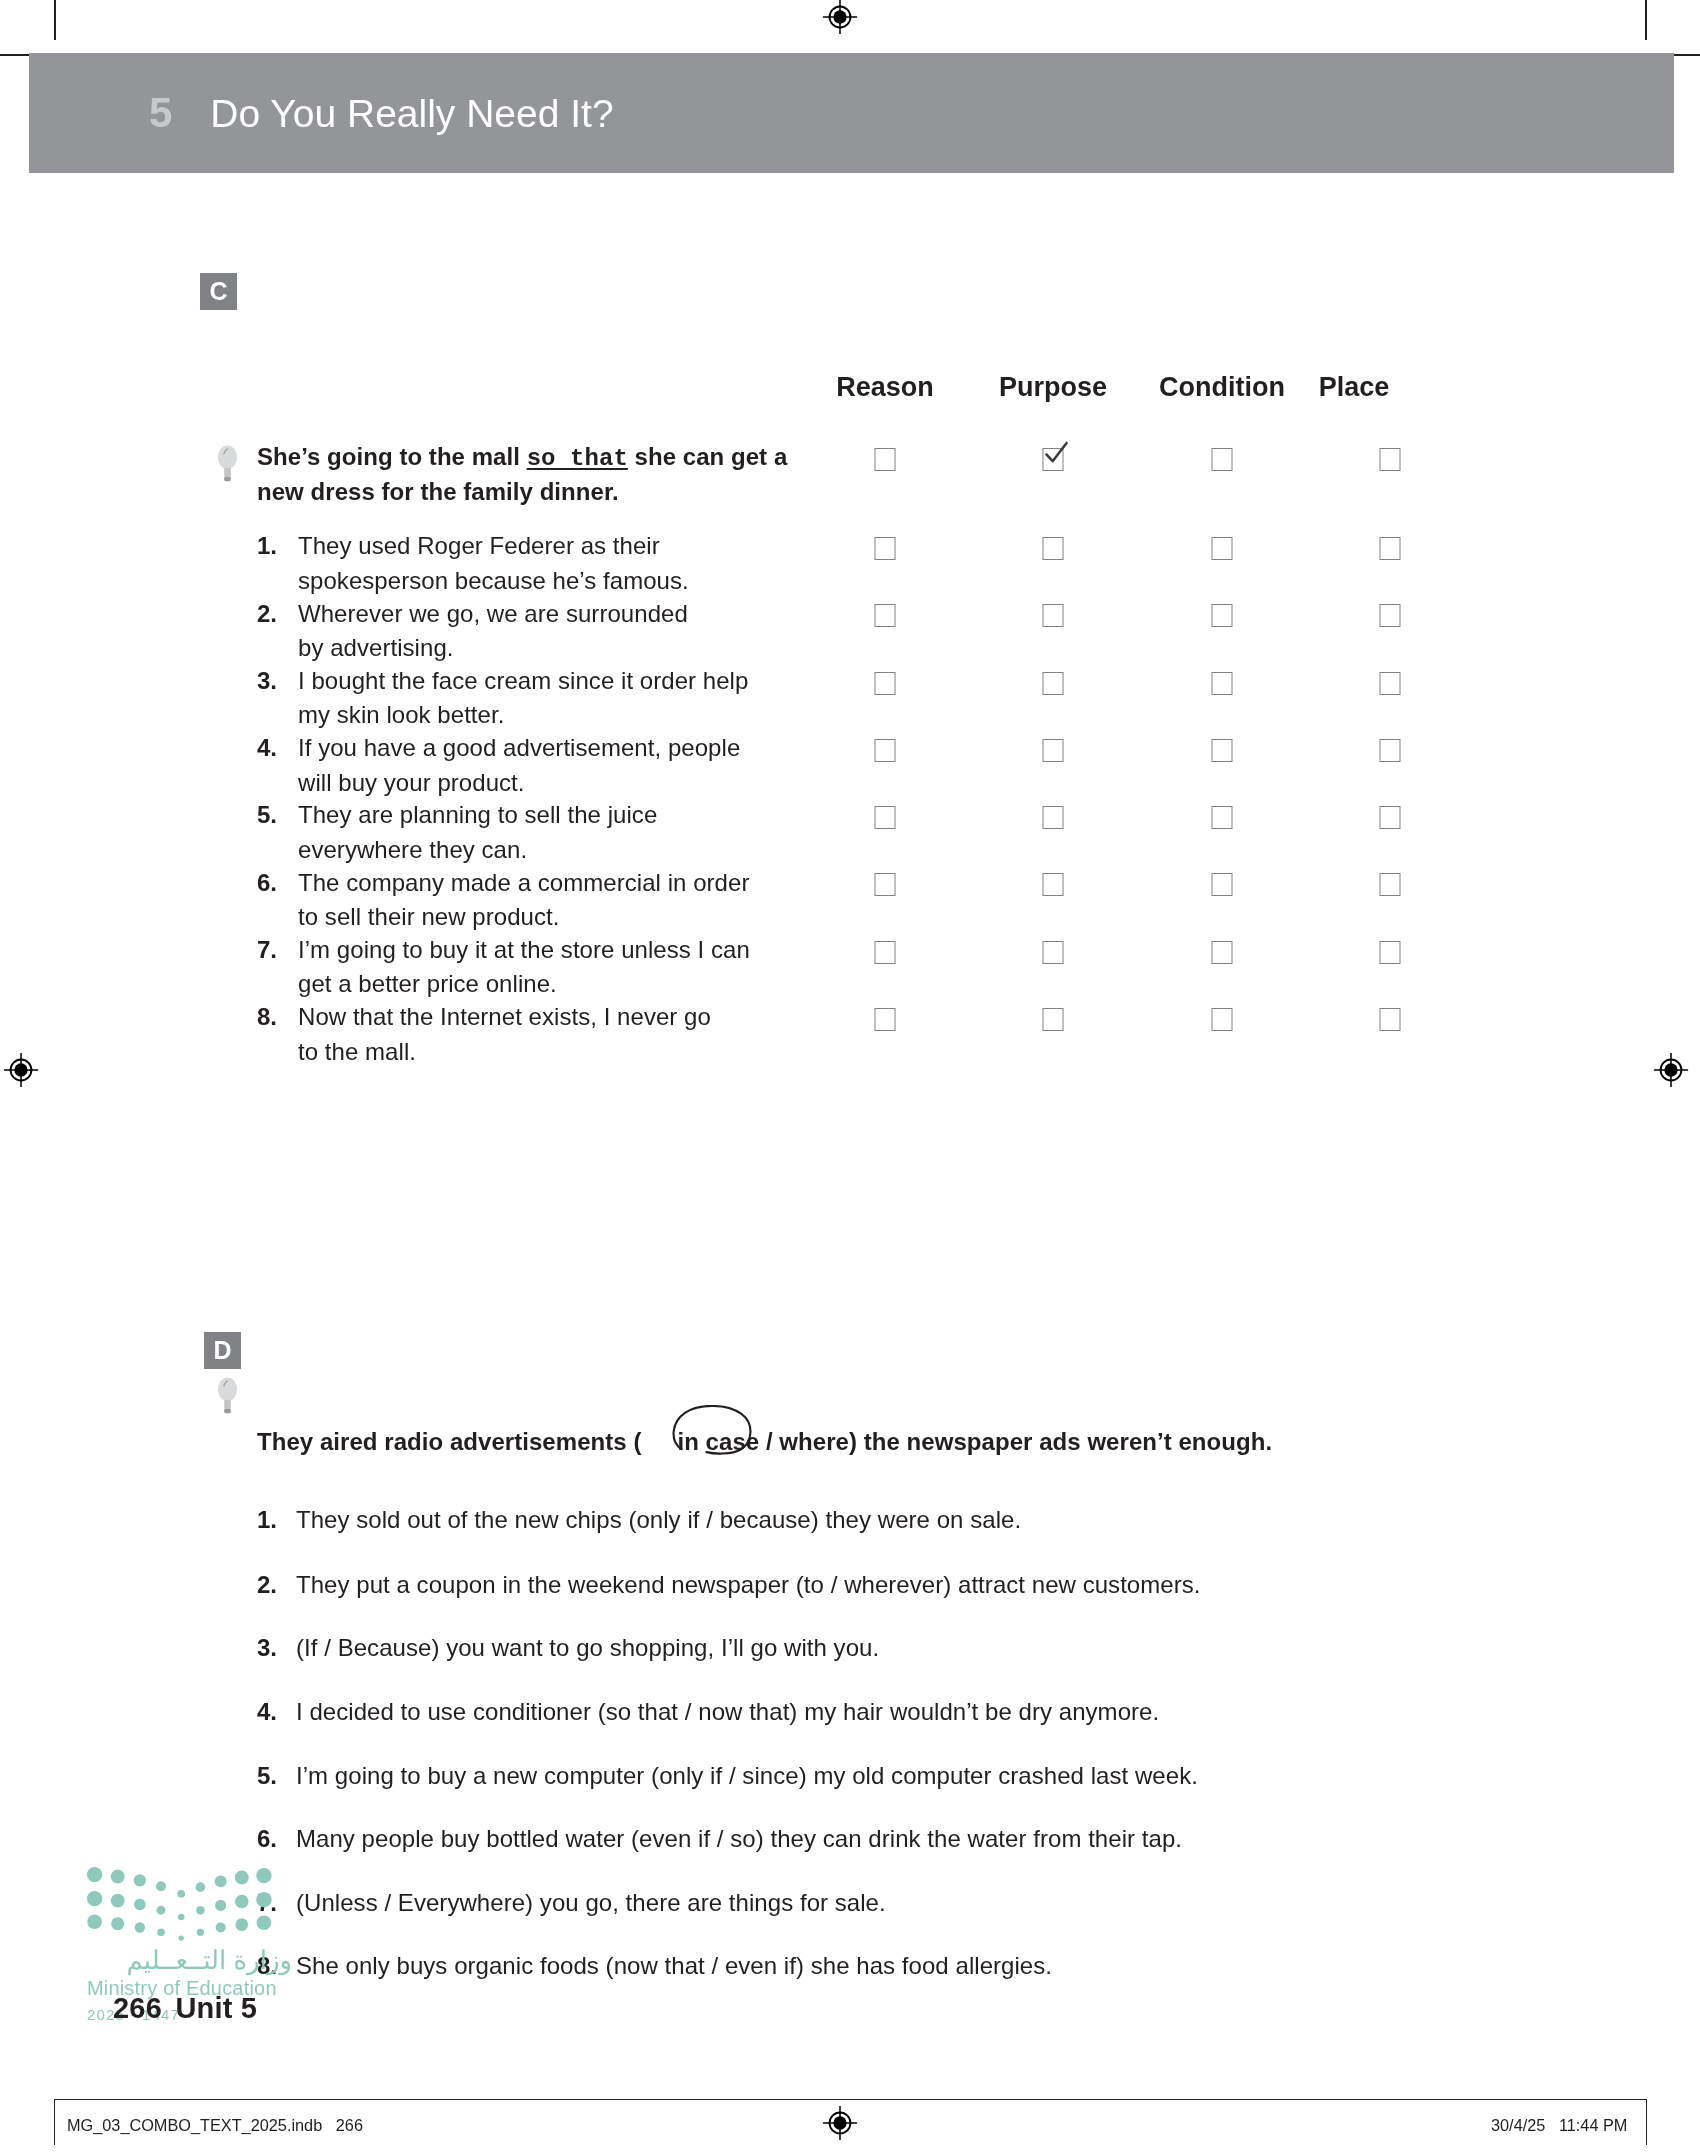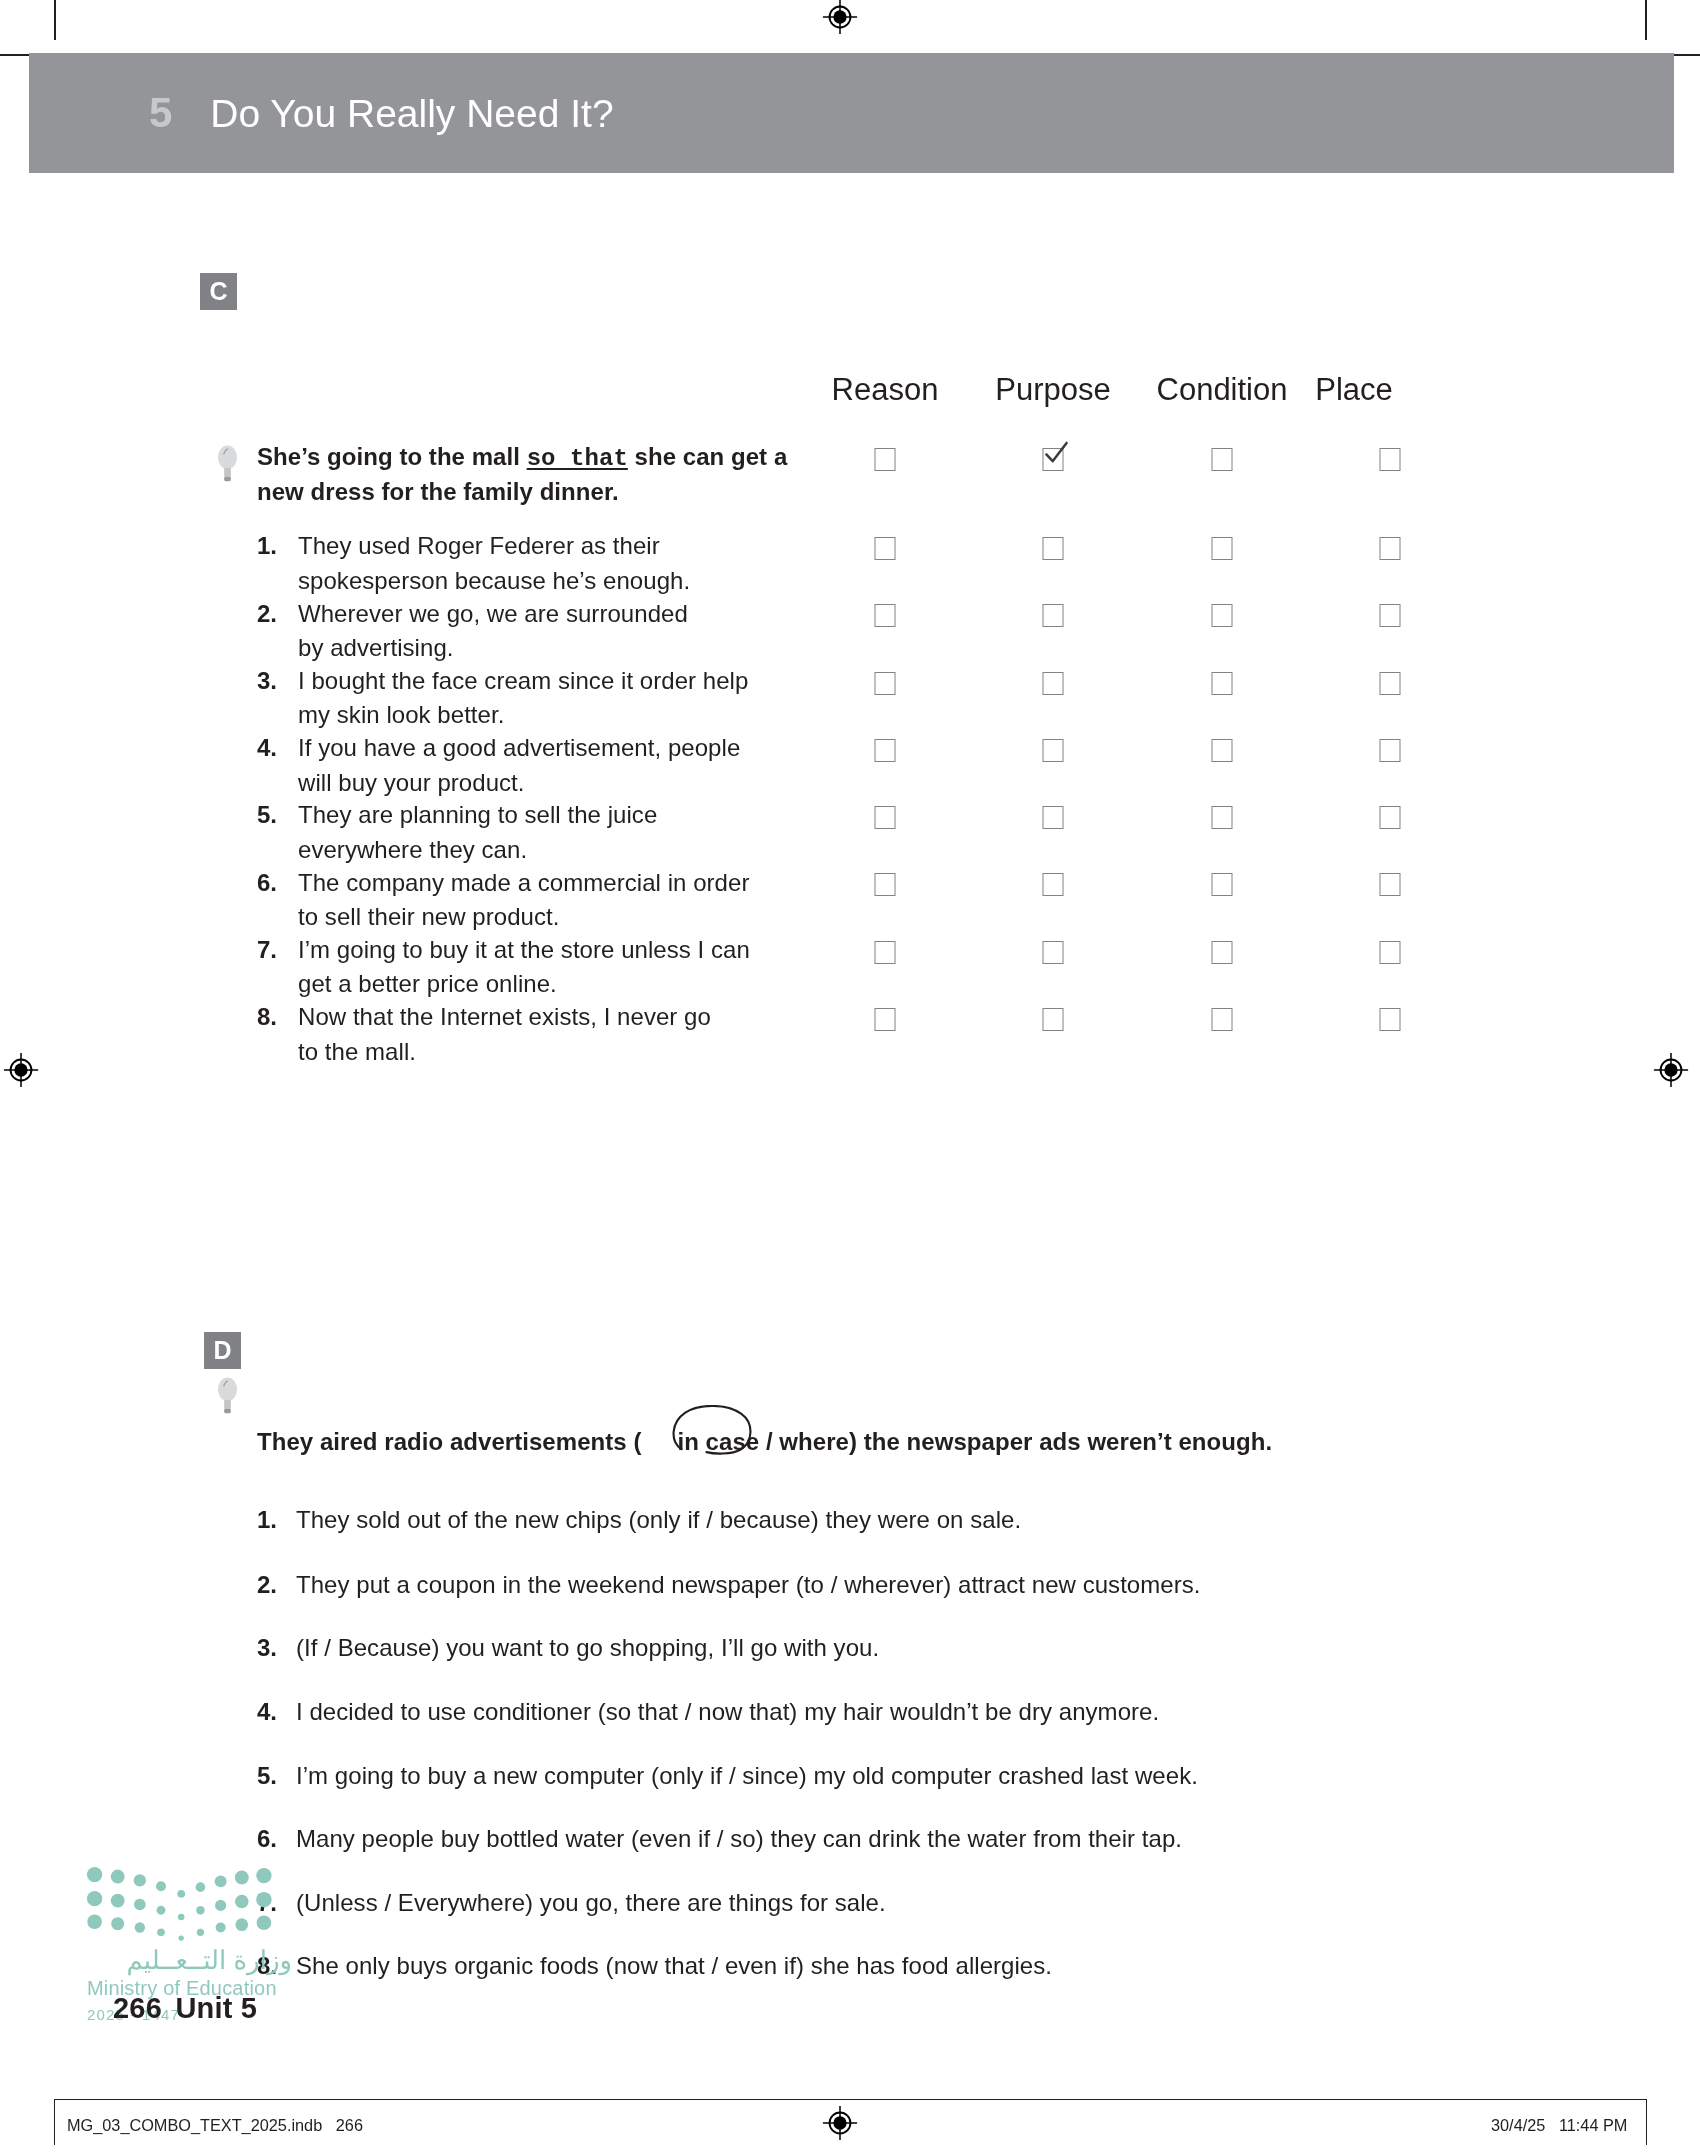--- a/index.html
+++ b/index.html
@@ -40,21 +40,21 @@
     display:flex;align-items:center;justify-content:center;
     line-height:1;
   }
   .instruction{
     position:absolute;font-size:24.5px;color:#231f20;line-height:1.42;
     letter-spacing:0.1px;
   }
 
   
   .col-head{
-    position:absolute;font-size:31px;font-weight:normal;color:#231f20;
+    position:absolute;font-size:27px;font-weight:bold;color:#231f20;
     text-align:center;transform:translateX(-50%);white-space:nowrap;
   }
 
   
   .cbox{
     position:absolute;width:21px;height:23px;border:1.5px solid #808285;
     box-sizing:border-box;transform:translateX(-50%);background:#fff;
   }
   .cbox .tick{
     position:absolute;left:-1px;top:-8.6px;width:27px;height:27px;
@@ -189,21 +189,21 @@
       <path d="M4 15 L10.5 22 L25 3" fill="none" stroke="#3b3b3d" stroke-width="2.6" stroke-linecap="round" stroke-linejoin="round"></path>
     </svg>
   </div>
   <div class="cbox" style="left:1222px;top:448px;"></div>
   <div class="cbox" style="left:1390px;top:448px;"></div>
 
   <div id="c-items">
       <div class="srow">
         <div class="snum" style="left: 257px; top: 529px; width: 38px;">1.</div>
         <div class="stext" style="left: 298px; top: 529px; width: 538px;">They used Roger Federer as their</div>
-        <div class="stext" style="left: 298px; top: 564px; width: 538px;">spokesperson because he’s enough.</div>
+        <div class="stext" style="left: 298px; top: 564px; width: 538px;">spokesperson because he’s famous.</div>
         <div class="cbox" style="left: 885px; top: 537px;"></div>
         <div class="cbox" style="left: 1053px; top: 537px;"></div>
         <div class="cbox" style="left: 1222px; top: 537px;"></div>
         <div class="cbox" style="left: 1390px; top: 537px;"></div>
       </div>
       <div class="srow">
         <div class="snum" style="left: 257px; top: 597px; width: 38px;">2.</div>
         <div class="stext" style="left: 298px; top: 597px; width: 538px;">Wherever we go, we are surrounded</div>
         <div class="stext" style="left: 298px; top: 631px; width: 538px;">by advertising.</div>
         <div class="cbox" style="left: 885px; top: 604px;"></div>

